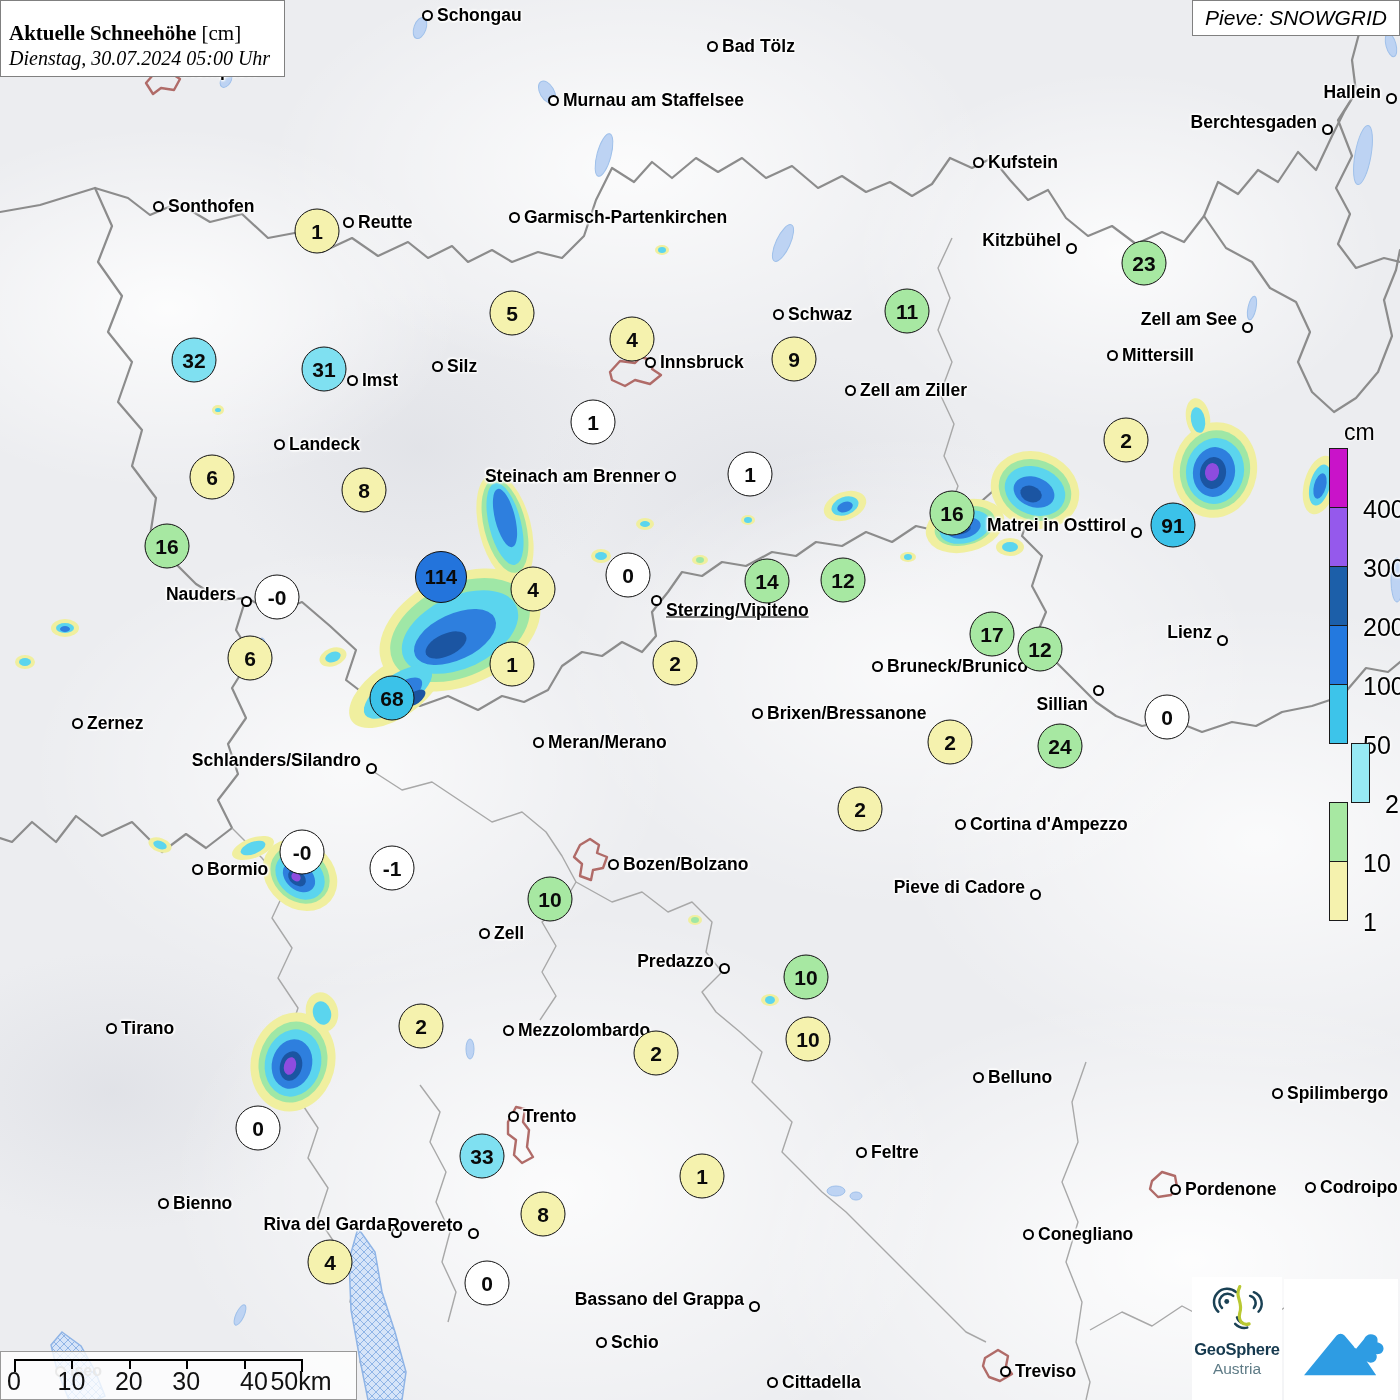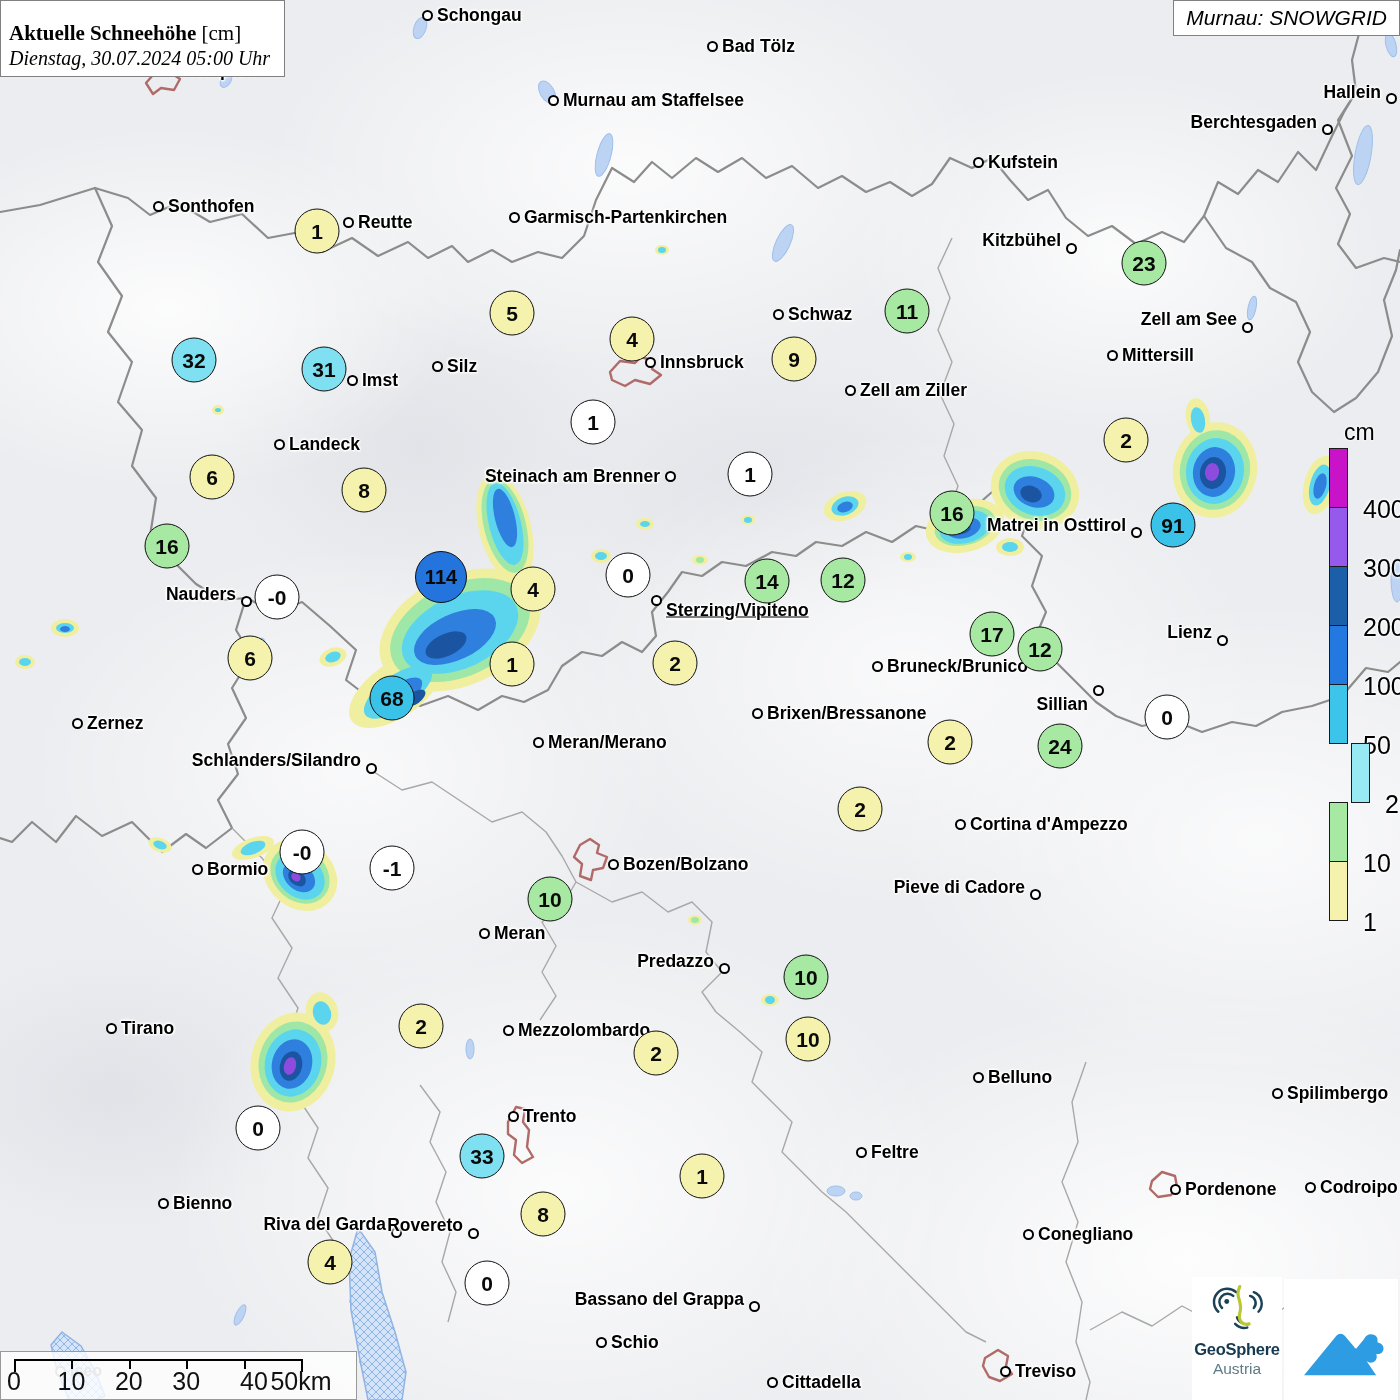--- a/index.html
+++ b/index.html
@@ -368,21 +368,21 @@
       <div class="city" style="left: 197px; top: 869px;">
         <span class="city-marker"></span>
         <span class="city-label side-right">Bormio</span>
       </div>
       <div class="city" style="left: 111px; top: 1028px;">
         <span class="city-marker"></span>
         <span class="city-label side-right">Tirano</span>
       </div>
       <div class="city" style="left: 484px; top: 933px;">
         <span class="city-marker"></span>
-        <span class="city-label side-right">Meran</span>
+        <span class="city-label side-right">Zell</span>
       </div>
       <div class="city" style="left: 613px; top: 864px;">
         <span class="city-marker"></span>
         <span class="city-label side-right">Bozen/Bolzano</span>
       </div>
       <div class="city" style="left: 960px; top: 824px;">
         <span class="city-marker"></span>
         <span class="city-label side-right">Cortina d'Ampezzo</span>
       </div>
       <div class="city" style="left: 1035px; top: 894px;">
@@ -538,21 +538,21 @@
   </div>
 
   <div id="title-box">
     <div id="title-line1">
       <span>Aktuelle Schneehöhe</span>
       <span class="unit">[cm]</span>
     </div>
     <div id="title-line2">Dienstag, 30.07.2024 05:00 Uhr</div>
   </div>
 
-  <div id="model-box">Murnau: SNOWGRID</div>
+  <div id="model-box">Pieve: SNOWGRID</div>
 
   <div id="scalebar">
     <div id="sb-rule"></div>
     <div id="scalebar-ticks">
         <div class="sb-tick end" style="left: 13px;"></div>
         <div class="sb-label" style="left: 13px;">0</div>
         <div class="sb-tick" style="left: 70.4px;"></div>
         <div class="sb-label" style="left: 70.4px;">10</div>
         <div class="sb-tick" style="left: 127.8px;"></div>
         <div class="sb-label" style="left: 127.8px;">20</div>

